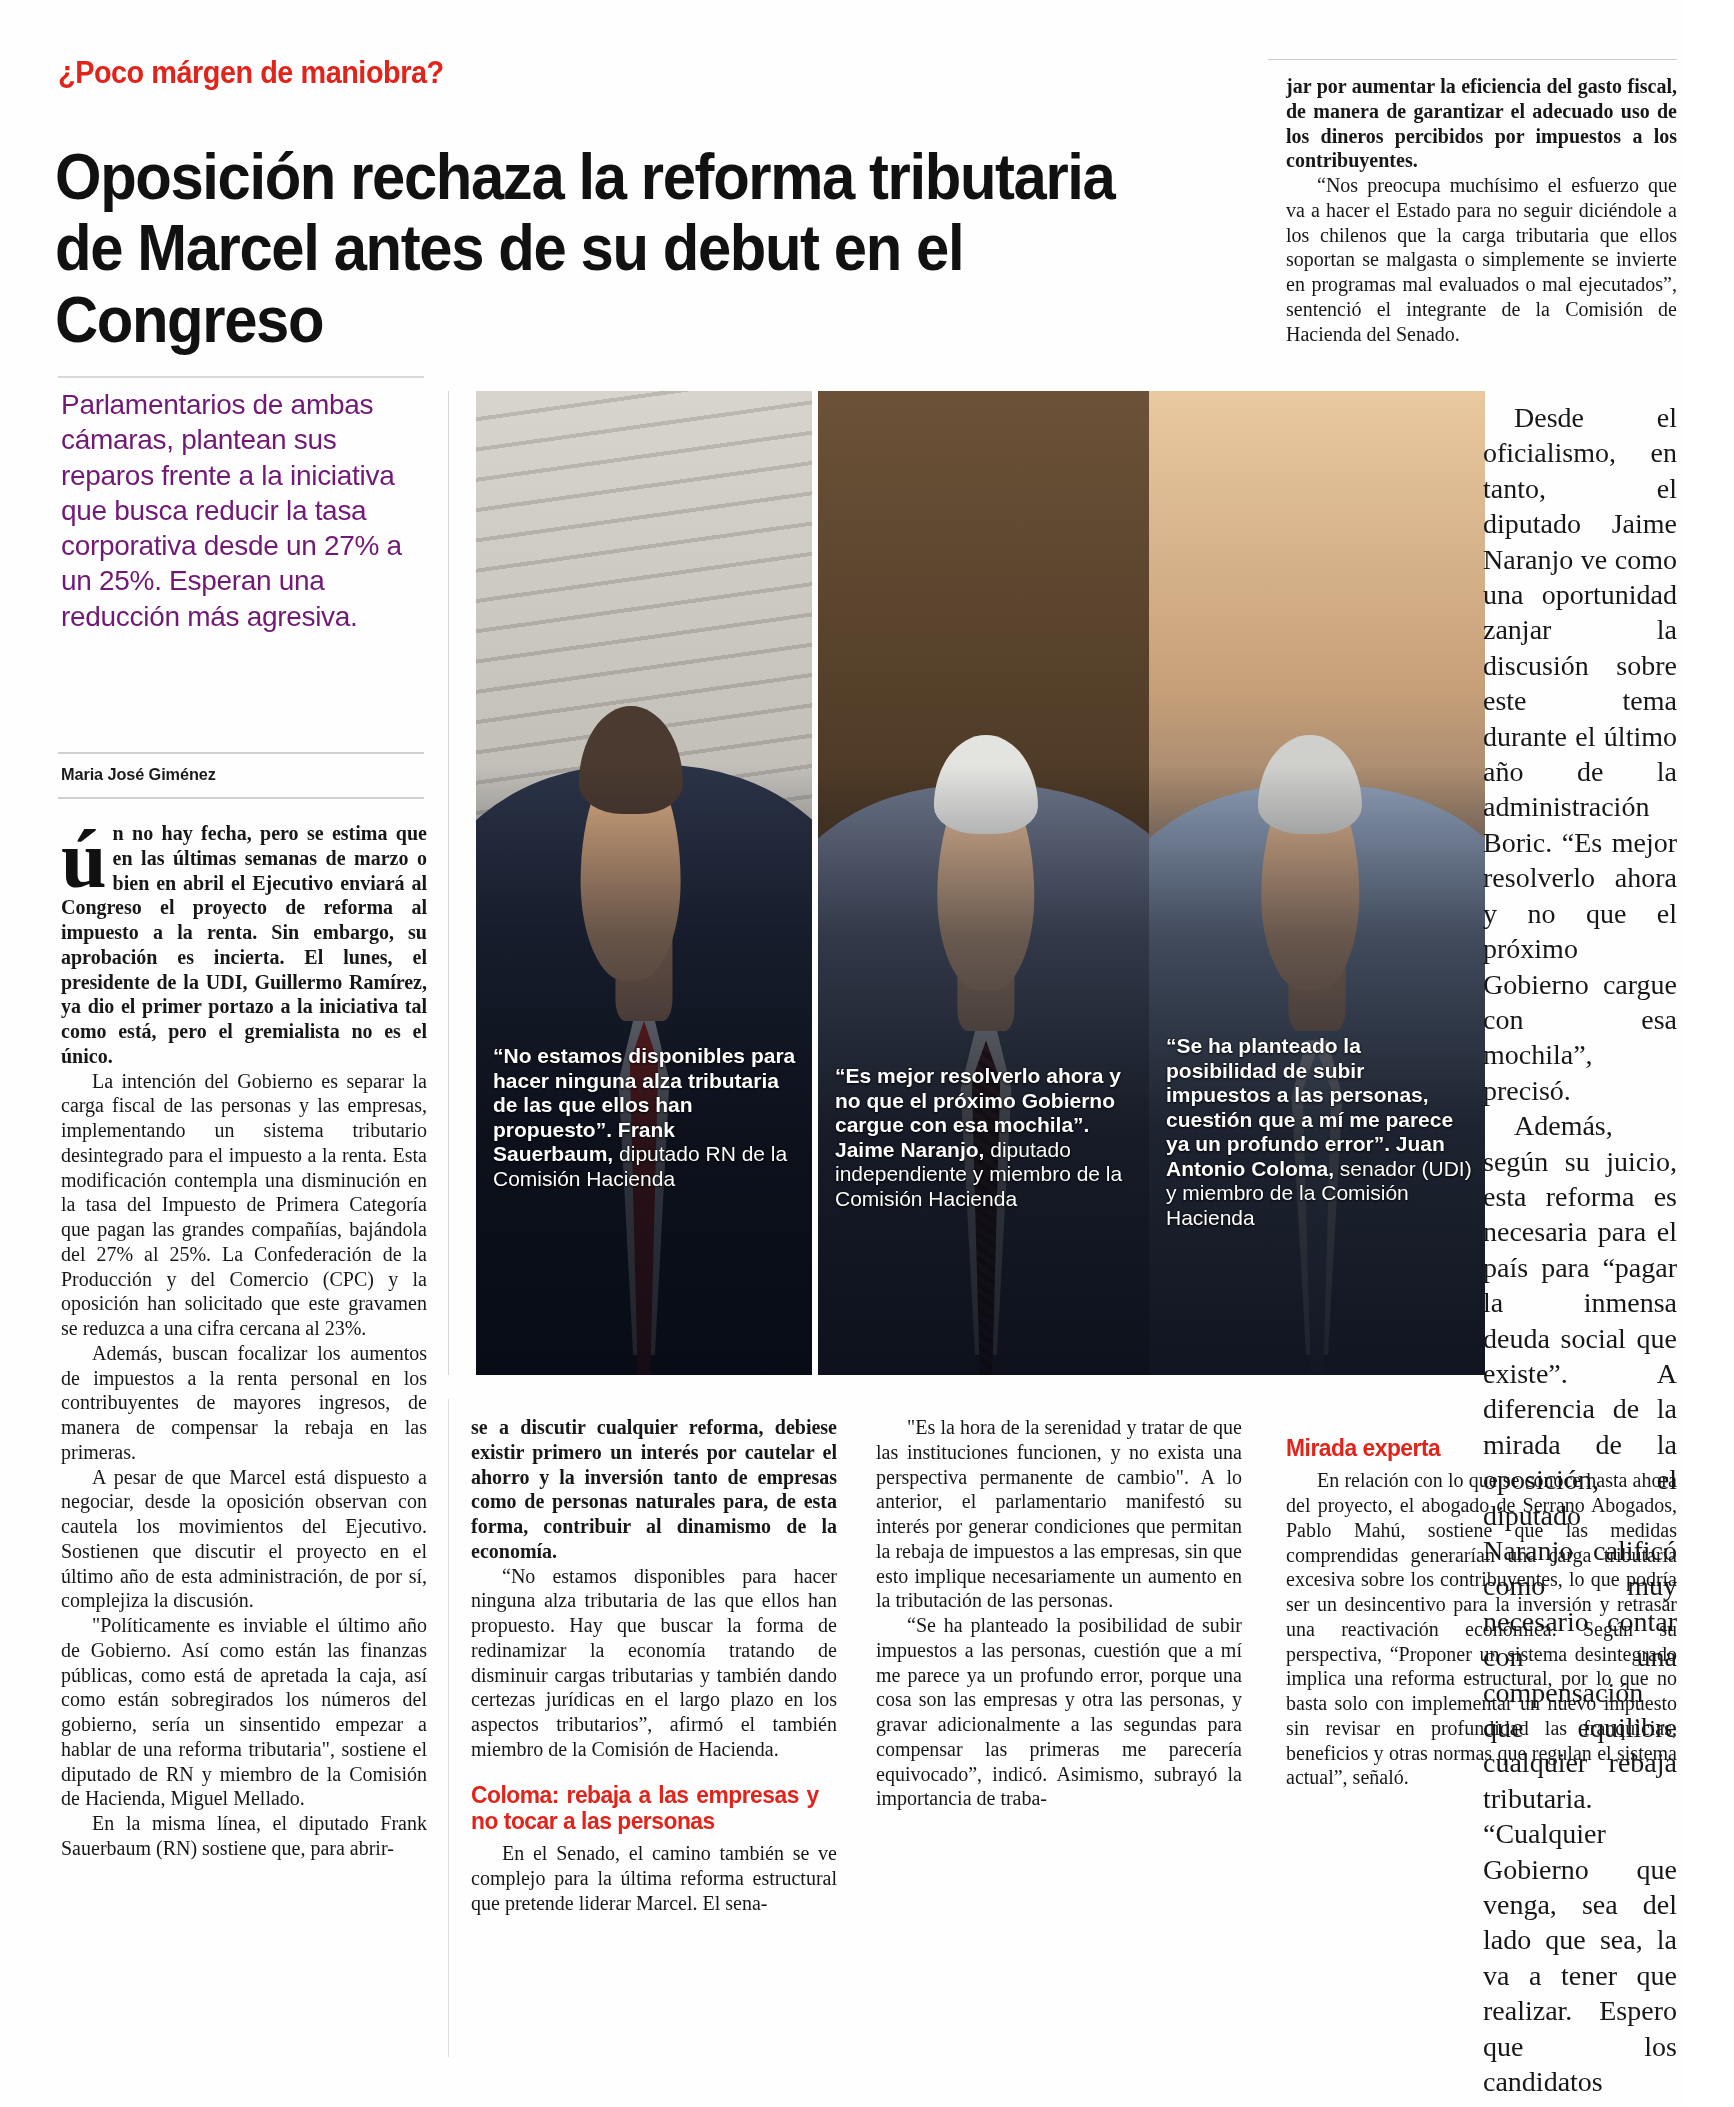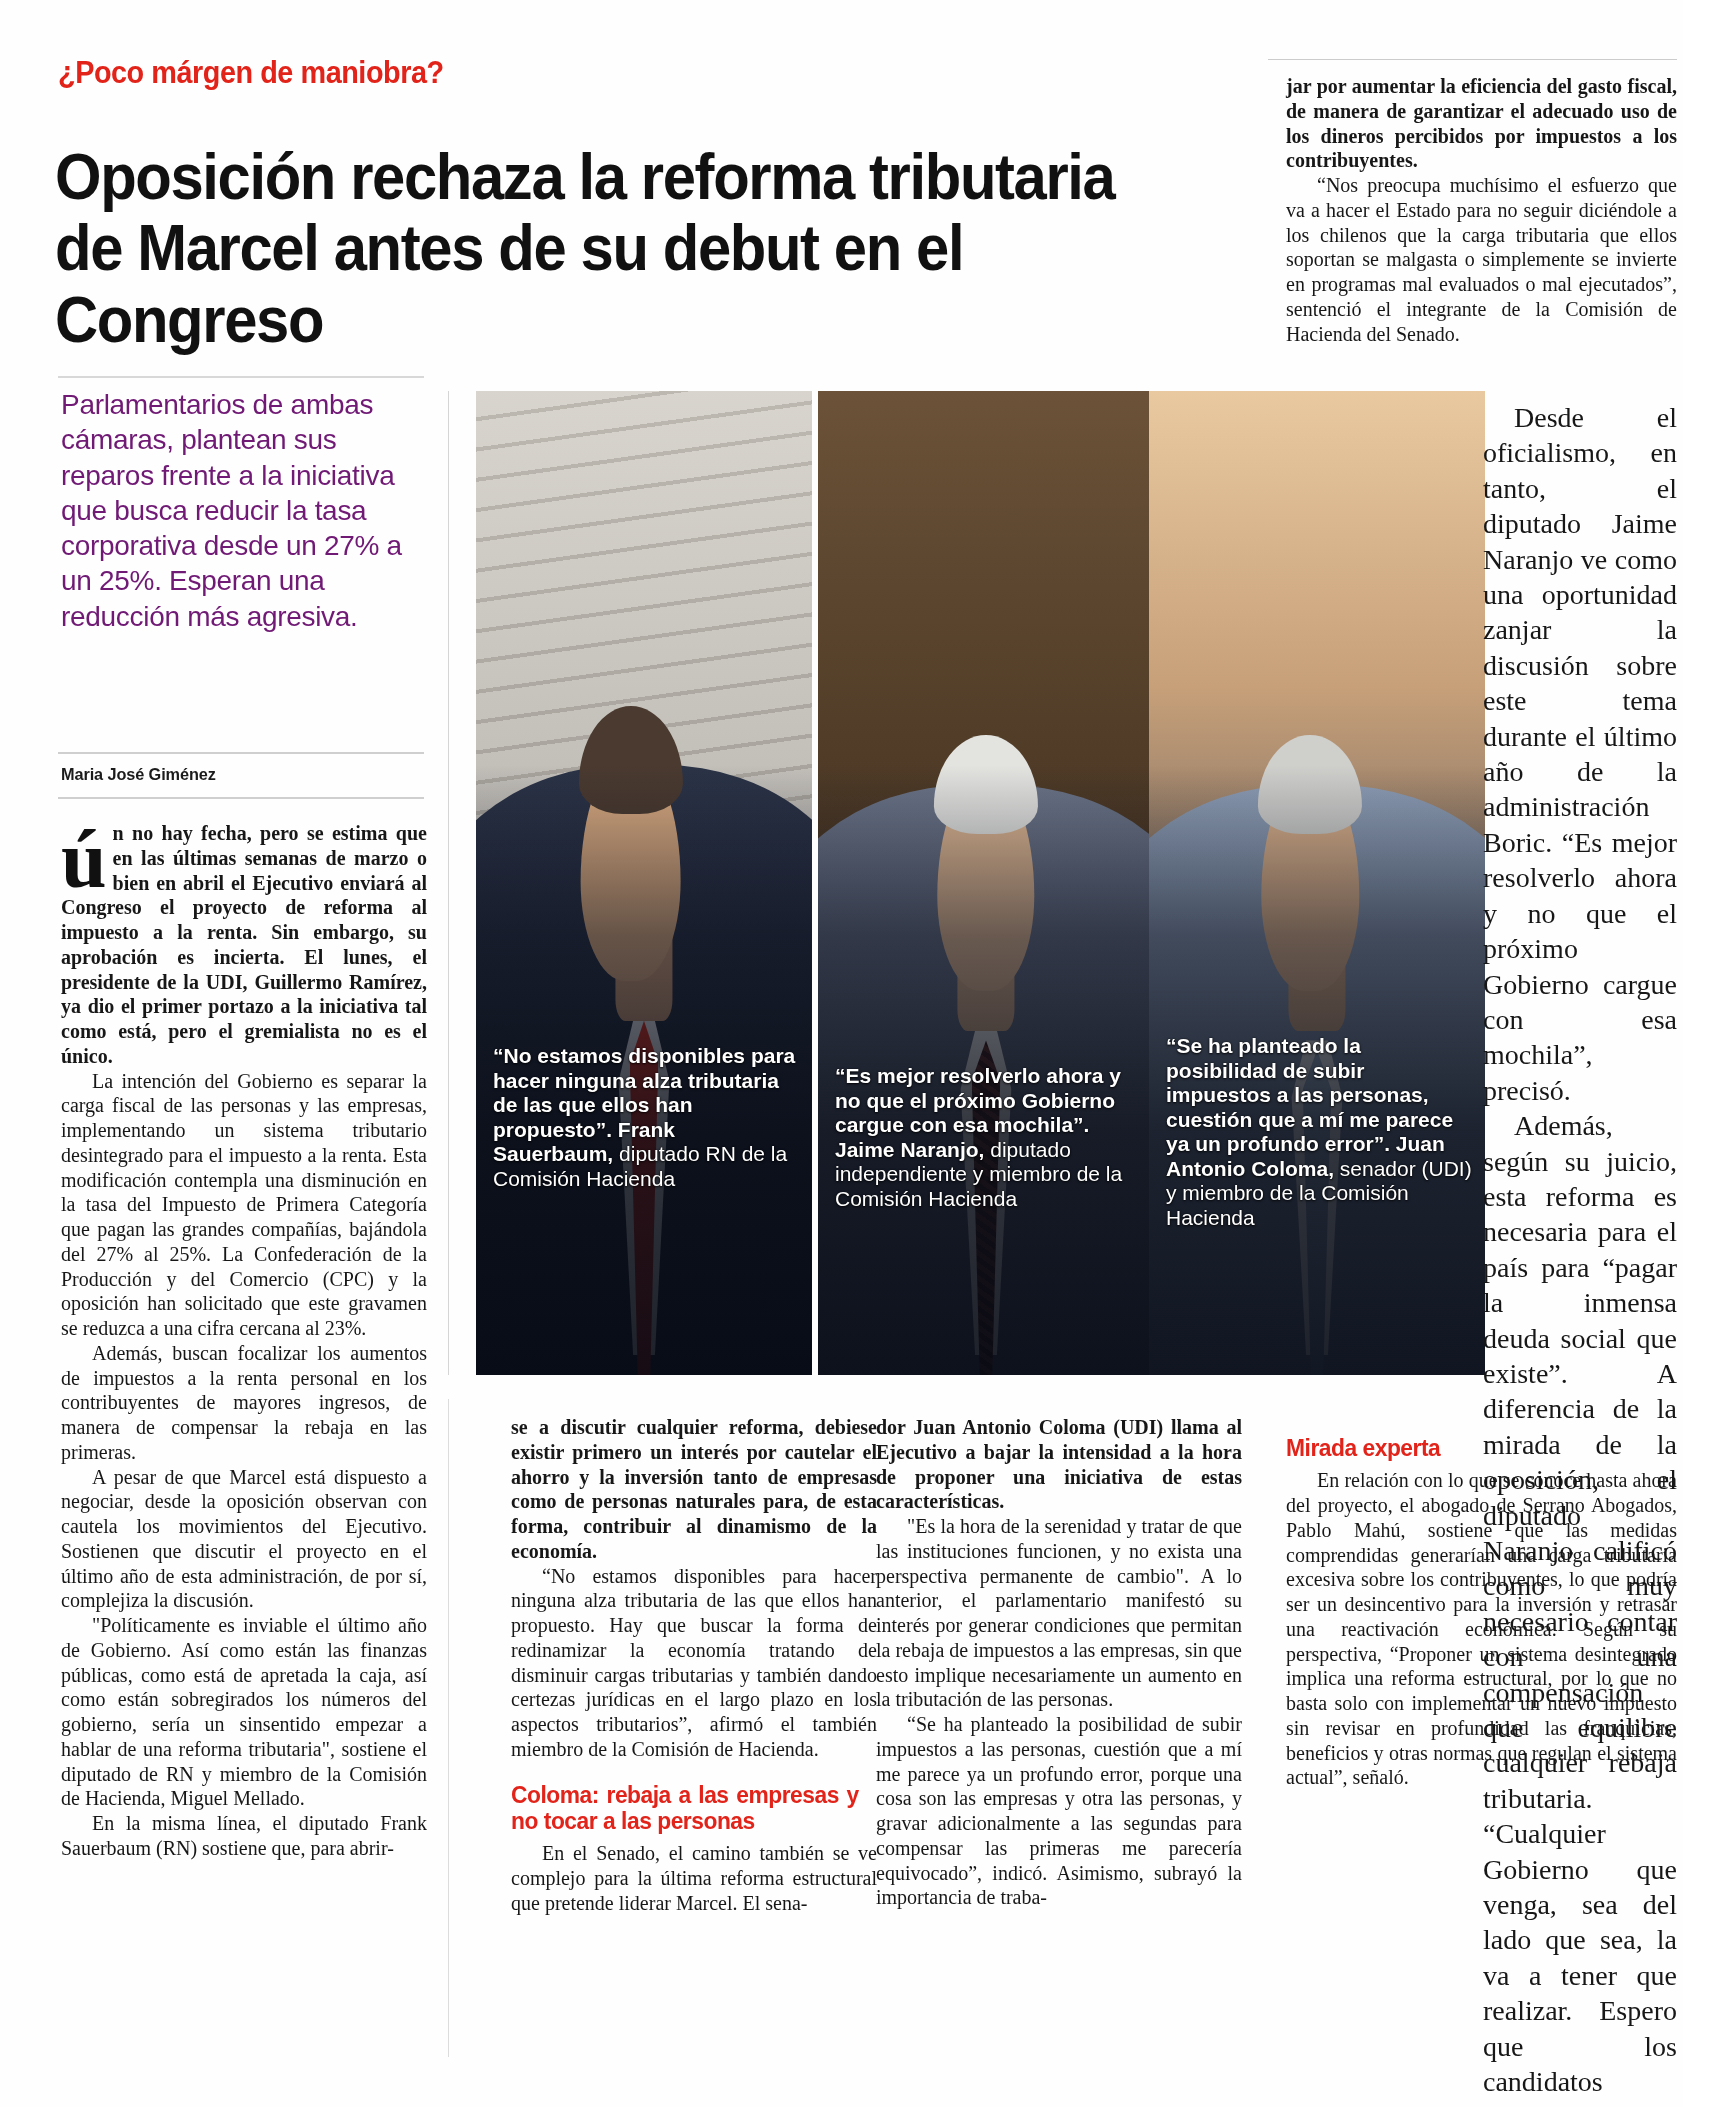--- a/index.html
+++ b/index.html
@@ -148,21 +148,20 @@
     line-height: 0.86;
     padding: 3px 6px 0 0;
     color: #111;
   }
 
   
   #col-2 {
     left: 471px;
     top: 1415px;
     width: 366px;
-    margin-left: 40px;
   }
   #col-3 {
     left: 876px;
     top: 1415px;
     width: 366px;
   }
   #col-4 {
     left: 1286px;
     top: 1415px;
     width: 391px;
@@ -411,21 +410,20 @@
   </div>
 
   <div class="col" id="col-2">
     <p class="noindent">se a discutir cualquier reforma, debiese existir primero un interés por cautelar el ahorro y la inversión tanto de empresas como de personas naturales para, de esta forma, contribuir al dinamismo de la economía.</p>
     <p>“No estamos disponibles para hacer ninguna alza tributaria de las que ellos han propuesto. Hay que buscar la forma de redinamizar la economía tratando de disminuir cargas tributarias y también dando certezas jurídicas en el largo plazo en los aspectos tributarios”, afirmó el también miembro de la Comisión de Hacienda.</p>
     <div class="subhead">Coloma: rebaja a las empresas y no tocar a las personas</div>
     <p>En el Senado, el camino también se ve complejo para la última reforma estructural que pretende liderar Marcel. El sena-</p>
   </div>
 
   <div class="col" id="col-3">
-    <p class="noindent">dor Juan Antonio Coloma (UDI) llama al Ejecutivo a bajar la intensidad a la hora de proponer una iniciativa de estas características.</p>
     <p>"Es la hora de la serenidad y tratar de que las instituciones funcionen, y no exista una perspectiva permanente de cambio". A lo anterior, el parlamentario manifestó su interés por generar condiciones que permitan la rebaja de impuestos a las empresas, sin que esto implique necesariamente un aumento en la tributación de las personas.</p>
     <p>“Se ha planteado la posibilidad de subir impuestos a las personas, cuestión que a mí me parece ya un profundo error, porque una cosa son las empresas y otra las personas, y gravar adicionalmente a las segundas para compensar las primeras me parecería equivocado”, indicó. Asimismo, subrayó la importancia de traba-</p>
   </div>
 
   <div class="col" id="col-4">
     <div class="subhead">Mirada experta</div>
     <p>En relación con lo que se conoce hasta ahora del proyecto, el abogado de Serrano Abogados, Pablo Mahú, sostiene que las medidas comprendidas generarían una carga tributaria excesiva sobre los contribuyentes, lo que podría ser un desincentivo para la inversión y retrasar una reactivación económica. Según su perspectiva, “Proponer un sistema desintegrado implica una reforma estructural, por lo que no basta solo con implementar un nuevo impuesto sin revisar en profundidad las franquicias, beneficios y otras normas que regulan el sistema actual”, señaló.</p>
   </div>
 
   <div class="vrule-b1"></div>

